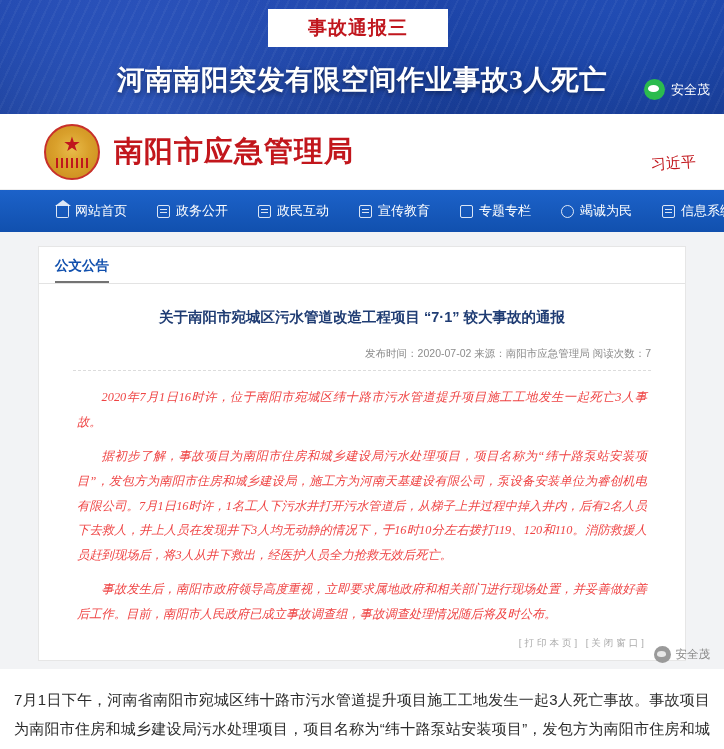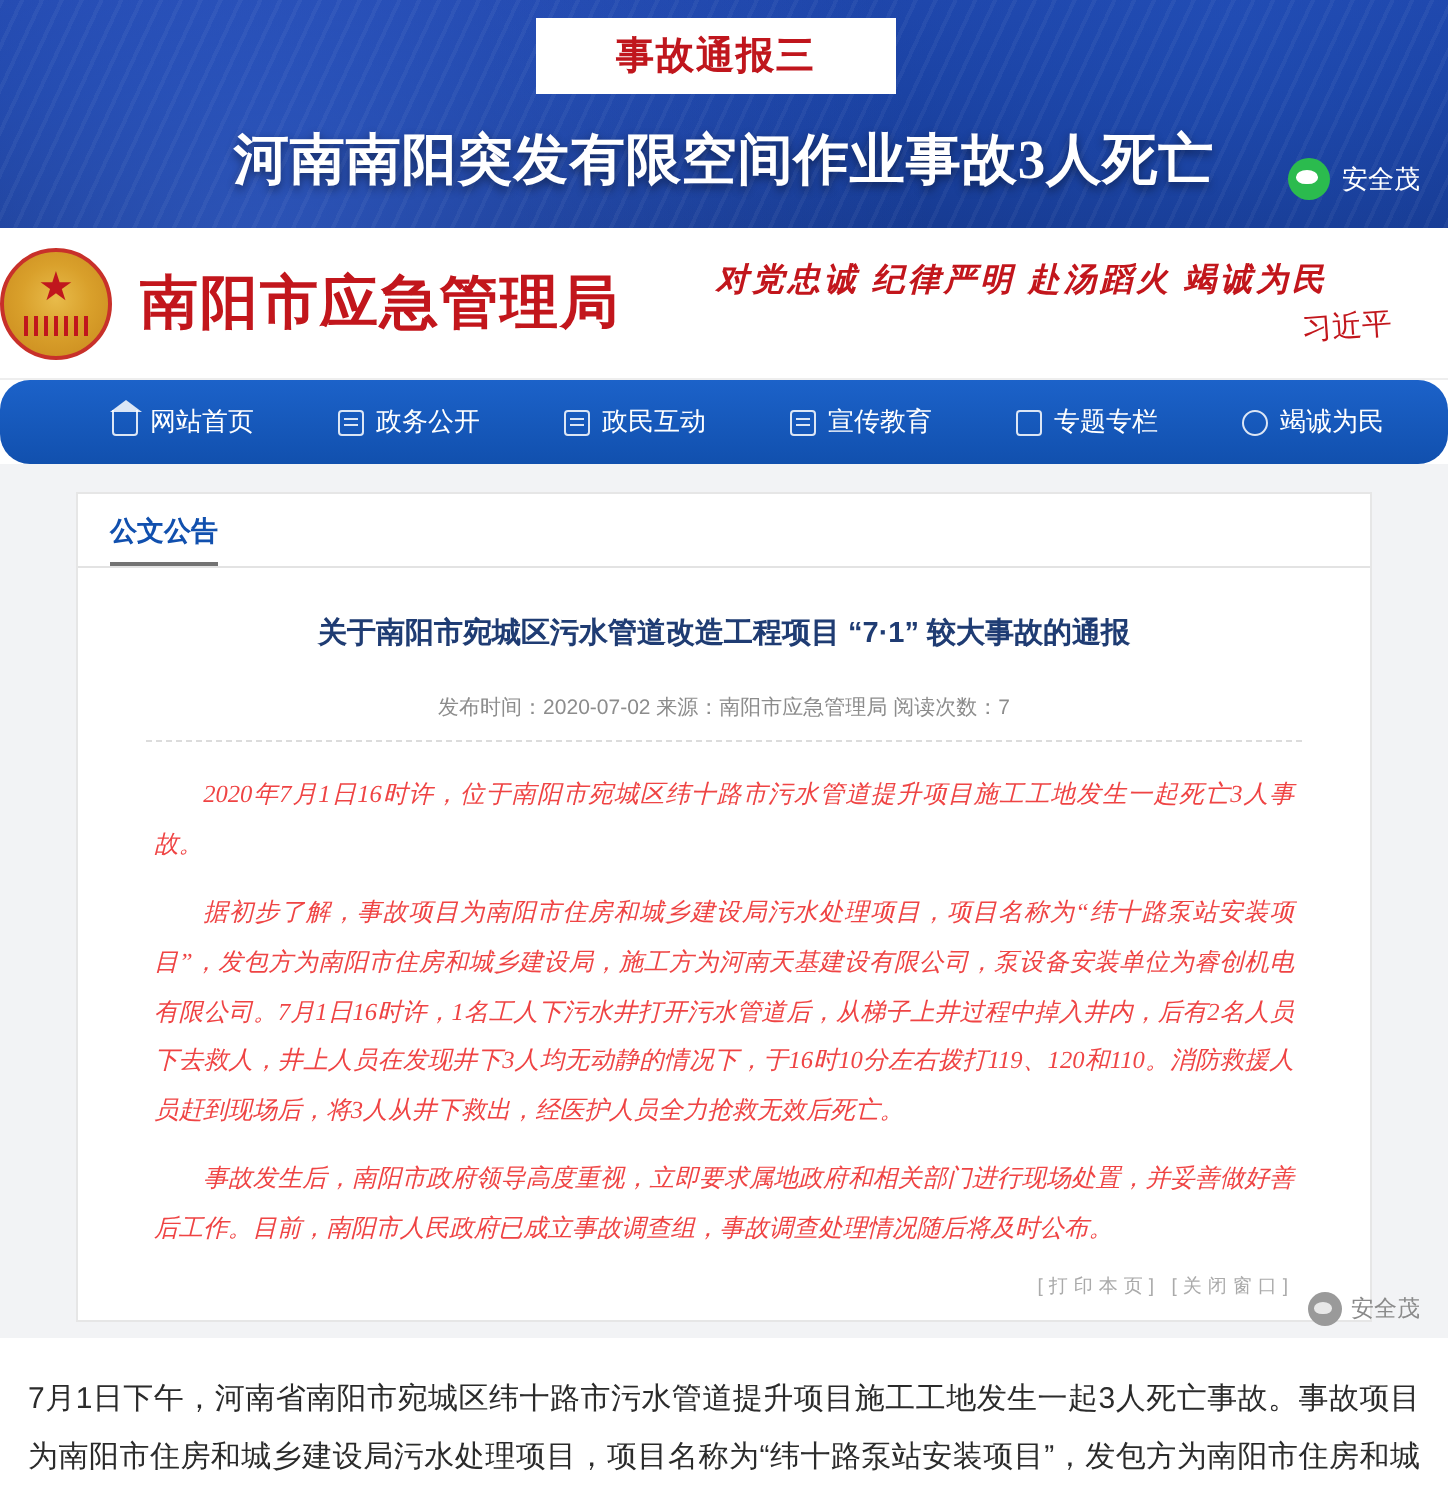--- a/index.html
+++ b/index.html
@@ -69,20 +69,21 @@
   }
 
   
   .gov-head {
     position: relative;
     height: 76px;
     background: #ffffff;
     border-bottom: 1px solid #eee;
     display: flex;
     align-items: center;
+    padding-left: 44px;
   }
   .emblem {
     width: 56px; height: 56px;
     border-radius: 50%;
     background: radial-gradient(circle at 50% 45%, #e8bb4a 0%, #d9a02b 45%, #c8881c 100%);
     border: 2px solid #c8302a;
     position: relative;
     flex: 0 0 auto;
   }
   .emblem::before{
@@ -128,22 +129,21 @@
 
   
   .nav {
     height: 42px;
     background: linear-gradient(180deg,#1c62c9 0%, #1150ae 100%);
     display: flex;
     align-items: center;
     color: #fff;
     font-size: 13px;
     padding-left: 56px;
-    gap: 42px;
-    border-radius: 15px;
+    gap: 30px;
   }
   .nav-item { display: flex; align-items: center; gap: 6px; white-space: nowrap; }
   .nav-ico {
     width: 13px; height: 13px;
     border: 1px solid rgba(255,255,255,.85);
     border-radius: 2px;
     display: inline-block;
     position: relative;
   }
   .nav-ico.home { border-radius: 0 0 2px 2px; border-top: none; }
@@ -185,21 +185,21 @@
 
   .doc-title {
     text-align: center;
     font-size: 14.5px;
     font-weight: bold;
     color: #1f3c73;
     margin: 22px 34px 0 34px;
     line-height: 1.6;
   }
   .doc-meta {
-    text-align: center;
+    text-align: right;
     font-size: 10.5px;
     color: #8c8c8c;
     margin-top: 18px;
     padding-bottom: 9px;
     border-bottom: 1px dashed #dcdcdc;
     margin-left: 34px; margin-right: 34px;
   }
   .doc-body {
     margin: 14px 38px 0 38px;
     font-size: 12.3px;
@@ -256,21 +256,20 @@
       <span class="wlogo"></span>
       <span>安全茂</span>
     </div>
   </div>
 
   <div class="shot-wrap">
 
     <div class="gov-head">
       <div class="emblem"></div>
       <div class="gov-name">南阳市应急管理局</div>
-      <div class="gov-slogan">对党忠诚  纪律严明  赴汤蹈火  竭诚为民</div>
       <div class="gov-sign">习近平</div>
     </div>
 
     <div class="nav">
       <div class="nav-item">
         <span class="nav-ico home"></span>
         <span>网站首页</span>
       </div>
       <div class="nav-item">
         <span class="nav-ico doc"></span>

